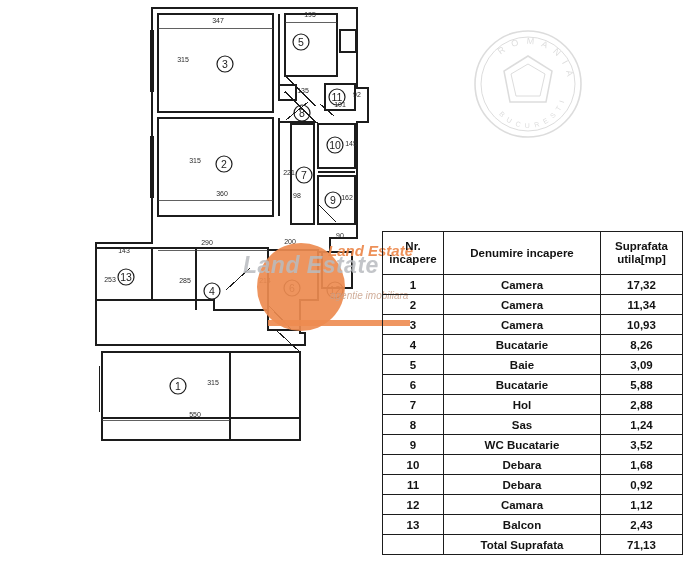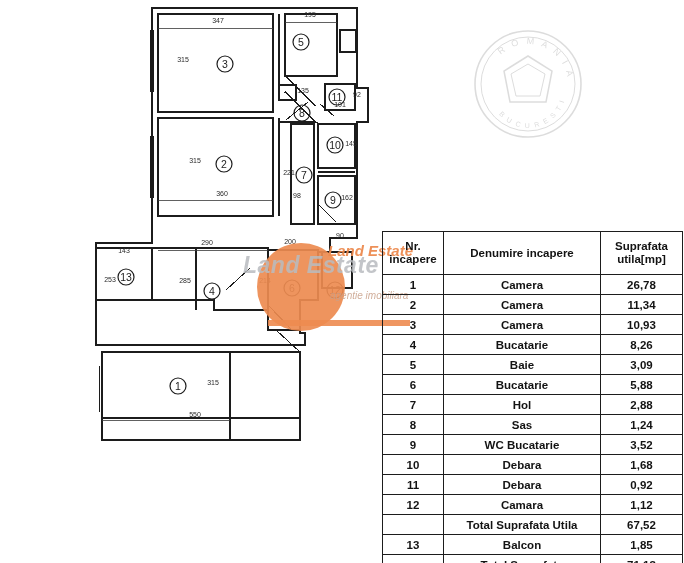--- a/index.html
+++ b/index.html
@@ -277,21 +277,21 @@
           <th>
             <span>Suprafata</span><br>
             <span>utila[mp]</span>
           </th>
         </tr>
       </thead>
       <tbody id="tbody">
           <tr>
             <td>1</td>
             <td>Camera</td>
-            <td>26,78</td>
+            <td>17,32</td>
           </tr>
           <tr>
             <td>2</td>
             <td>Camera</td>
             <td>11,34</td>
           </tr>
           <tr>
             <td>3</td>
             <td>Camera</td>
             <td>10,93</td>
@@ -335,28 +335,23 @@
             <td>11</td>
             <td>Debara</td>
             <td>0,92</td>
           </tr>
           <tr>
             <td>12</td>
             <td>Camara</td>
             <td>1,12</td>
           </tr>
           <tr>
-            <td></td>
-            <td>Total Suprafata Utila</td>
-            <td>67,52</td>
-          </tr>
-          <tr>
             <td>13</td>
             <td>Balcon</td>
-            <td>1,85</td>
+            <td>2,43</td>
           </tr>
           <tr>
             <td></td>
             <td>Total Suprafata</td>
             <td>71,13</td>
           </tr>
         </tbody>
     </table>
   </div>
 

